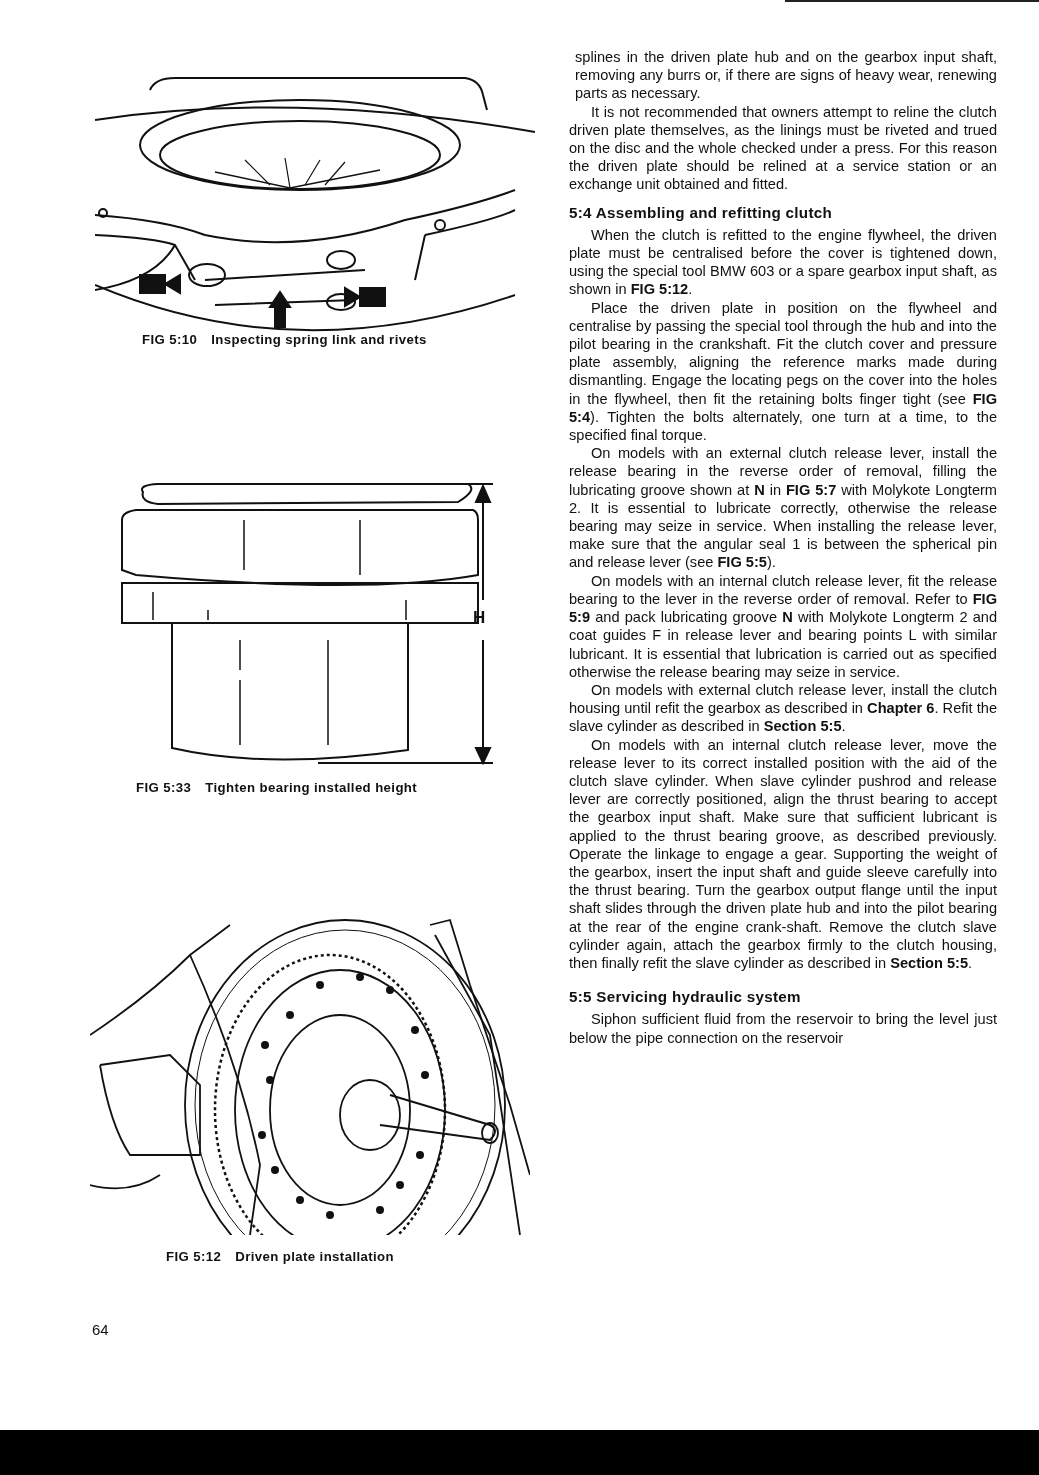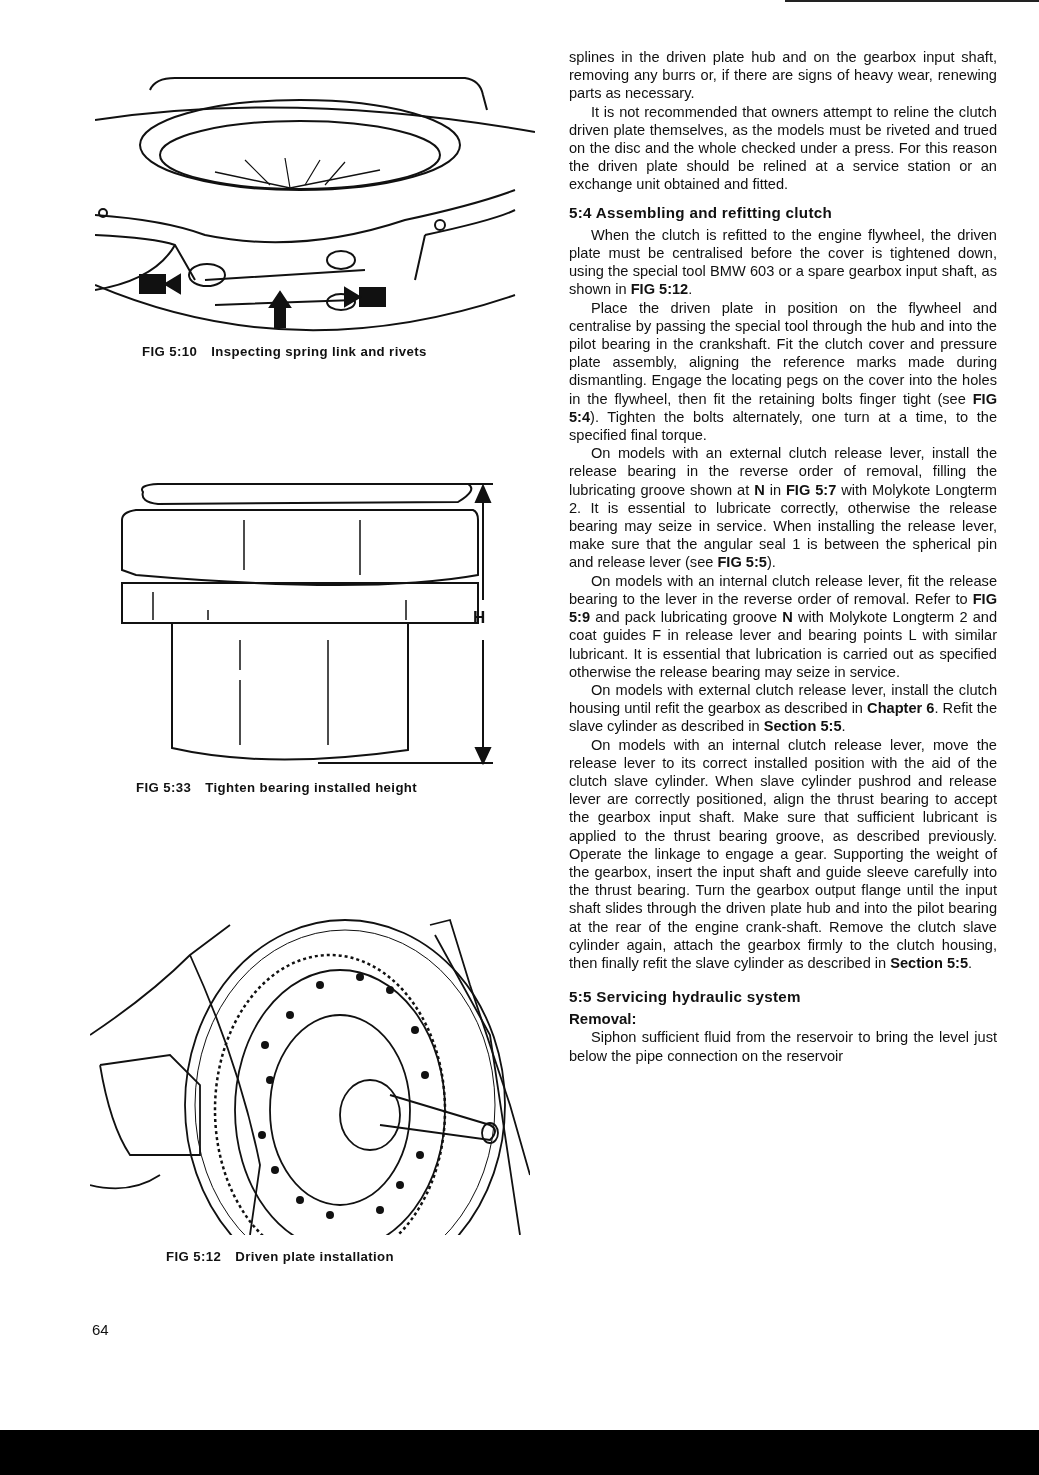--- a/index.html
+++ b/index.html
@@ -6,21 +6,21 @@
   body { width:1039px; height:1475px; background:#ffffff; position:relative; overflow:hidden;
          font-family:"Liberation Sans", sans-serif; color:#111; }
   .top-rule { position:absolute; left:785px; top:0; width:254px; height:2px; background:#222; }
   .bottom-bar { position:absolute; left:0; top:1430px; width:1039px; height:45px; background:#000; }
   .fig { position:absolute; }
   .fig svg { display:block; }
   .caption { position:absolute; font-size:13.2px; font-weight:bold; letter-spacing:0.4px; color:#111; white-space:nowrap; }
   .caption .num { margin-right:14px; }
   .col { position:absolute; left:569px; top:48px; width:428px; font-size:14.6px; line-height:18.2px; }
   .col p { margin:0; text-align:justify; text-indent:22px; }
-  .col p.cont { text-indent:0; }
+  .col p.cont { text-indent:0;margin-left:6px; }
   .col h2 { margin:10px 0 4px 0; font-size:15.2px; font-weight:bold; letter-spacing:0.3px; }
   .col h3 { margin:2px 0 0 0; font-size:15px; font-weight:bold; line-height:18px; }
   .col b { font-weight:bold; }
   .page-num { position:absolute; left:92px; top:1321px; font-size:15px; }
 </style>
 </head>
 <body>
 
 <div class="top-rule"></div>
 
@@ -43,21 +43,21 @@
     <path d="M110 210 L270 200 M120 235 L260 230"></path>
     <path d="M0 215 Q200 300 420 225" stroke-width="2"></path>
     <rect x="45" y="205" width="25" height="18" fill="#111"></rect>
     <path d="M70 214 L85 205 L85 223 Z" fill="#111"></path>
     <rect x="180" y="237" width="10" height="20" fill="#111"></rect>
     <path d="M175 237 L185 222 L195 237 Z" fill="#111"></path>
     <rect x="265" y="218" width="25" height="18" fill="#111"></rect>
     <path d="M265 227 L250 218 L250 236 Z" fill="#111"></path>
   </svg>
 </div>
-<div class="caption" style="left:142px;top:344px;">
+<div class="caption" style="left:142px;top:332px;">
   <span class="num">FIG 5:10</span><span>Inspecting spring link and rivets</span>
 </div>
 
 <div class="fig" style="left:118px;top:480px;">
   <svg width="390" height="290" viewBox="0 0 390 290" fill="none" stroke="#111" stroke-width="2">
     <path d="M25 12 Q20 5 40 4 L350 4 Q360 10 340 22 L40 24 Q22 22 25 12 Z"></path>
     <path d="M18 30 L355 30 Q360 32 360 40 L360 95 Q250 115 18 95 L4 90 L4 40 Q4 32 18 30 Z"></path>
     <line x1="126" y1="40" x2="126" y2="90" stroke-width="1.5"></line>
     <line x1="242" y1="40" x2="242" y2="95" stroke-width="1.5"></line>
     <path d="M4 103 L360 103 L360 143 L4 143 Z"></path>
@@ -114,29 +114,28 @@
     <path d="M345 20 L400 120 L430 320"></path>
     <path d="M0 270 Q40 280 70 260"></path>
   </svg>
 </div>
 <div class="caption" style="left:166px;top:1249px;">
   <span class="num">FIG 5:12</span><span>Driven plate installation</span>
 </div>
 
 <div class="col">
   <p class="cont">splines in the driven plate hub and on the gearbox input shaft, removing any burrs or, if there are signs of heavy wear, renewing parts as necessary.</p>
-  <p>It is not recommended that owners attempt to reline the clutch driven plate themselves, as the models must be riveted and trued on the disc and the whole checked under a press. For this reason the driven plate should be relined at a service station or an exchange unit obtained and fitted.</p>
+  <p>It is not recommended that owners attempt to reline the clutch driven plate themselves, as the linings must be riveted and trued on the disc and the whole checked under a press. For this reason the driven plate should be relined at a service station or an exchange unit obtained and fitted.</p>
 
   <h2>5:4 Assembling and refitting clutch</h2>
   <p><span>When the clutch is refitted to the engine flywheel, the driven plate must be centralised before the cover is tightened down, using the special tool BMW 603 or a spare gearbox input shaft, as shown in </span><b>FIG 5:12</b><span>.</span></p>
   <p><span>Place the driven plate in position on the flywheel and centralise by passing the special tool through the hub and into the pilot bearing in the crankshaft. Fit the clutch cover and pressure plate assembly, aligning the reference marks made during dismantling. Engage the locating pegs on the cover into the holes in the flywheel, then fit the retaining bolts finger tight (see </span><b>FIG 5:4</b><span>). Tighten the bolts alternately, one turn at a time, to the specified final torque.</span></p>
   <p><span>On models with an external clutch release lever, install the release bearing in the reverse order of removal, filling the lubricating groove shown at </span><b>N</b><span> in </span><b>FIG 5:7</b><span> with Molykote Longterm 2. It is essential to lubricate correctly, otherwise the release bearing may seize in service. When installing the release lever, make sure that the angular seal 1 is between the spherical pin and release lever (see </span><b>FIG 5:5</b><span>).</span></p>
   <p><span>On models with an internal clutch release lever, fit the release bearing to the lever in the reverse order of removal. Refer to </span><b>FIG 5:9</b><span> and pack lubricating groove </span><b>N</b><span> with Molykote Longterm 2 and coat guides F in release lever and bearing points L with similar lubricant. It is essential that lubrication is carried out as specified otherwise the release bearing may seize in service.</span></p>
   <p><span>On models with external clutch release lever, install the clutch housing until refit the gearbox as described in </span><b>Chapter 6</b><span>. Refit the slave cylinder as described in </span><b>Section 5:5</b><span>.</span></p>
   <p><span>On models with an internal clutch release lever, move the release lever to its correct installed position with the aid of the clutch slave cylinder. When slave cylinder pushrod and release lever are correctly positioned, align the thrust bearing to accept the gearbox input shaft. Make sure that sufficient lubricant is applied to the thrust bearing groove, as described previously. Operate the linkage to engage a gear. Supporting the weight of the gearbox, insert the input shaft and guide sleeve carefully into the thrust bearing. Turn the gearbox output flange until the input shaft slides through the driven plate hub and into the pilot bearing at the rear of the engine crank-shaft. Remove the clutch slave cylinder again, attach the gearbox firmly to the clutch housing, then finally refit the slave cylinder as described in </span><b>Section 5:5</b><span>.</span></p>
 
   <h2 style="margin-top:16px;">5:5 Servicing hydraulic system</h2>
-  <h3>Removal:</h3>
   <p>Siphon sufficient fluid from the reservoir to bring the level just below the pipe connection on the reservoir</p>
 </div>
 
 <div class="page-num">64</div>
 <div class="bottom-bar"></div>
 
 </body></html>

